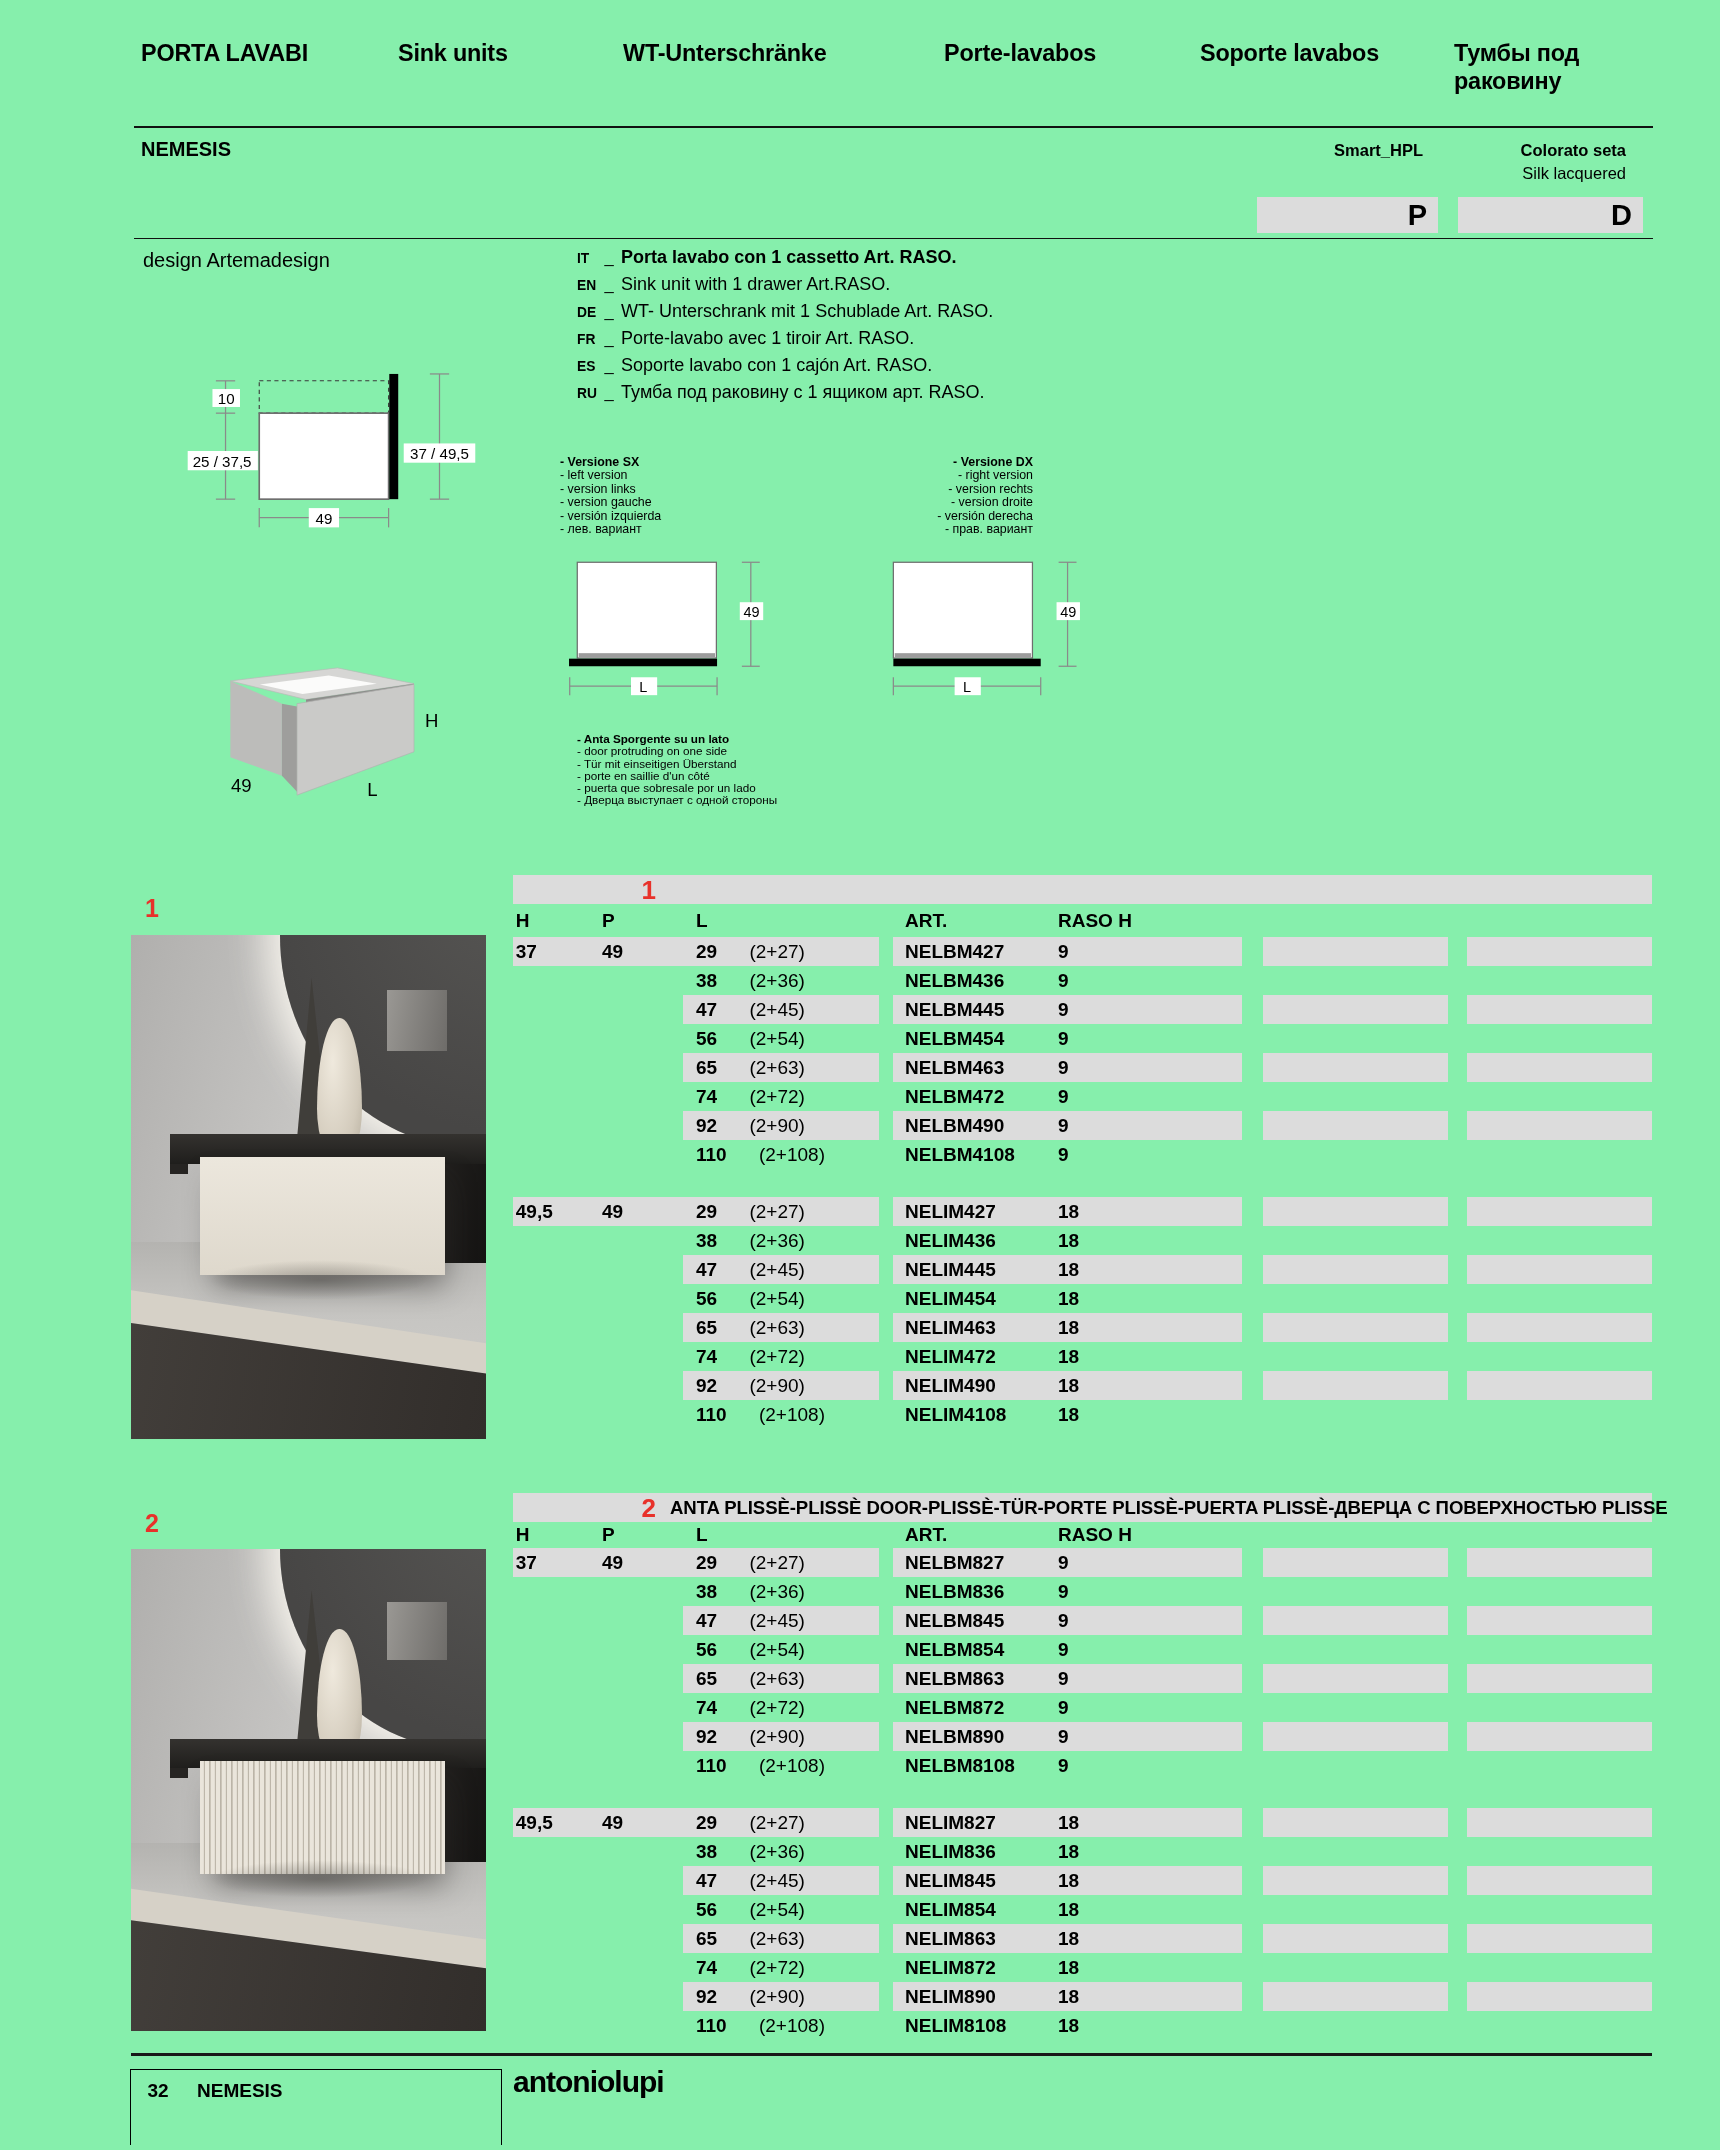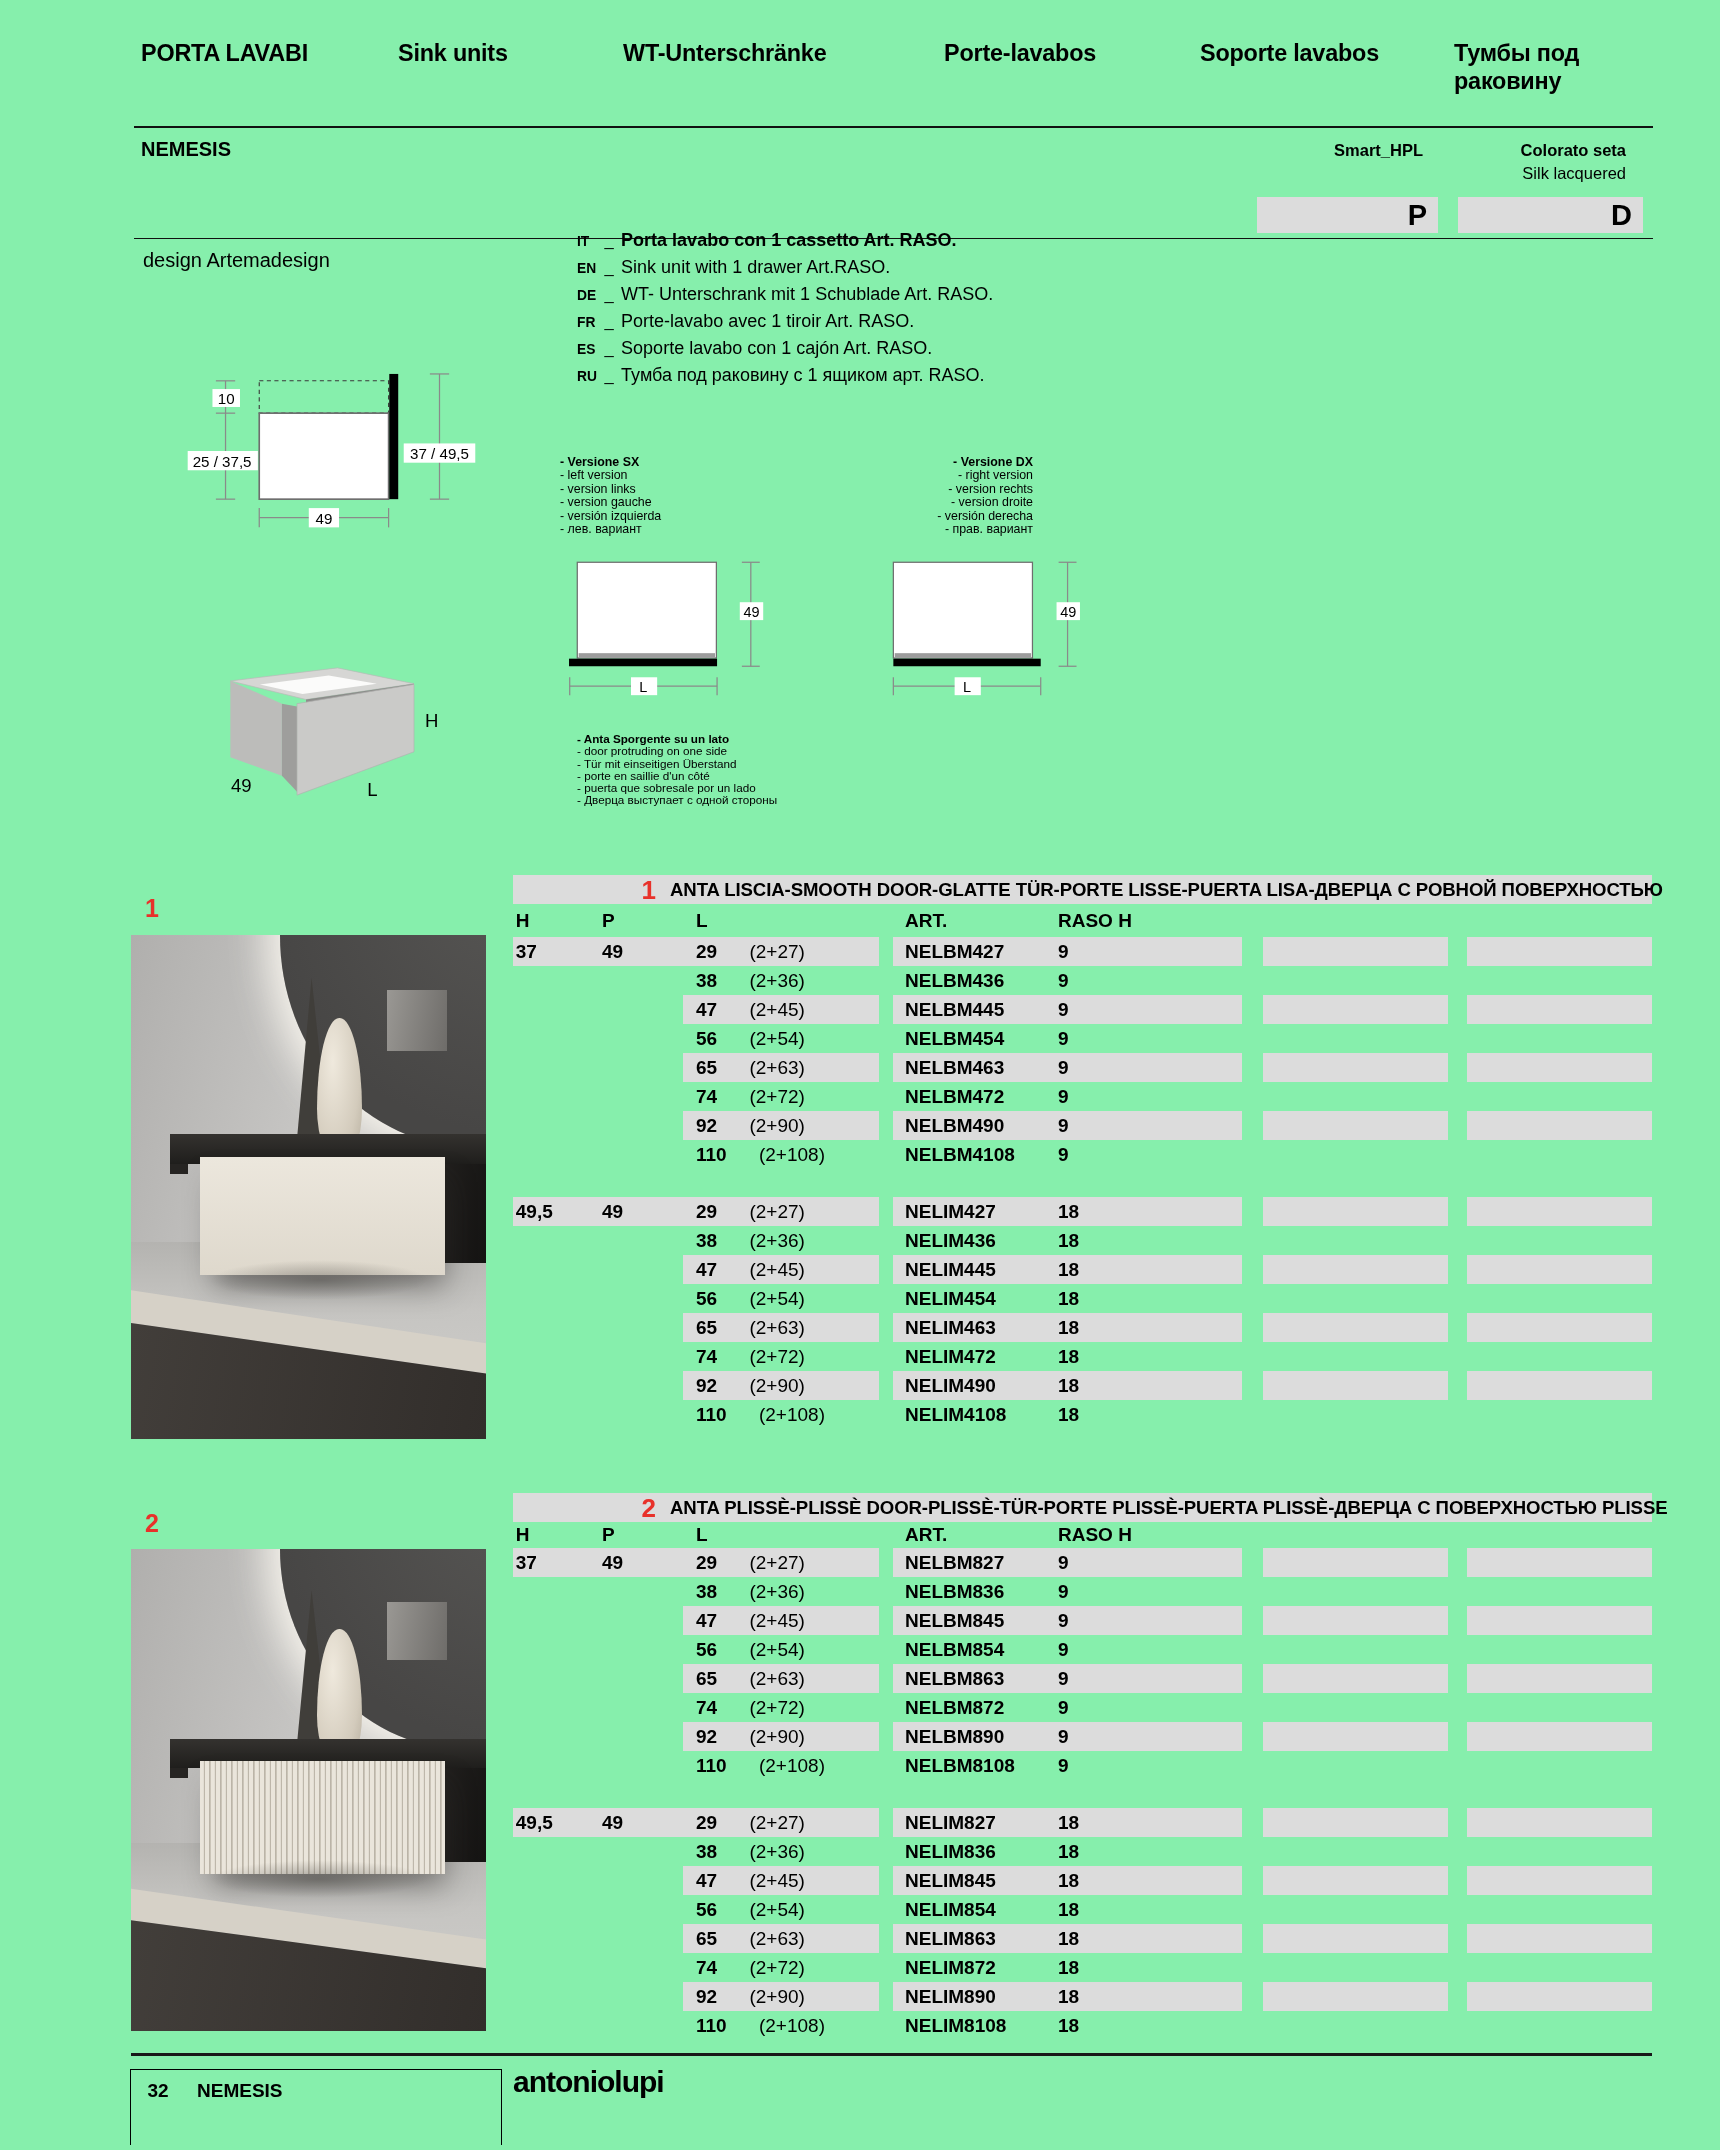--- a/index.html
+++ b/index.html
@@ -16,21 +16,21 @@
   .series-name{position:absolute;left:141px;top:138px;font-size:20px;font-weight:700;}
   .lbl-material{position:absolute;right:298px;top:141px;font-size:16.5px;font-weight:700;text-align:right;}
   .lbl-finish{position:absolute;right:95px;top:141px;font-size:16.5px;font-weight:700;text-align:right;}
   .lbl-finish-en{position:absolute;right:95px;top:164px;font-size:16.5px;font-weight:400;text-align:left;}
   .badge{position:absolute;top:197px;height:36px;background:#dcdcdc;font-size:29px;font-weight:700;
          display:flex;align-items:center;justify-content:flex-end;padding-right:11px;box-sizing:border-box;}
   .badge-p{left:1257px;width:181px;}
   .badge-d{left:1458px;width:185px;}
   .designer{position:absolute;left:143px;top:249px;font-size:20px;}
   
-  .desc-block{position:absolute;left:577px;top:230px;width:620px;}
+  .desc-block{position:absolute;left:577px;top:247px;width:620px;}
   .desc-row{height:27px;display:flex;align-items:baseline;}
   .desc-row .lang{width:27.6px;font-size:13.8px;font-weight:700;flex:none;}
   .desc-row .us{width:16.5px;font-size:16.5px;flex:none;}
   .desc-row .txt{font-size:18px;white-space:nowrap;}
   
   .v-block{position:absolute;top:456px;font-size:12.4px;line-height:13.4px;}
   .v-sx{left:560px;text-align:left;}
   .v-dx{right:688px;text-align:right;}
   .v-line.b{font-weight:700;}
   .note-block{position:absolute;left:577px;top:733px;font-size:11.7px;line-height:12.3px;}
@@ -276,21 +276,20 @@
     <div class="ph-carcass"></div>
     <div class="ph-drawer"></div>
     <div class="ph-fshadow"></div>
     <div class="ph-carpet"></div>
     <div class="ph-rug"></div>
   </div>
 
   <div class="cat-table t1">
     <div class="t-title">
       <span class="t-num">1</span>
-      <span class="t-title-text">ANTA LISCIA-SMOOTH DOOR-GLATTE TÜR-PORTE LISSE-PUERTA LISA-ДВЕРЦА С РОВНОЙ ПОВЕРХНОСТЬЮ</span>
     </div>
     <div class="t-head">
         <span class="hc c-h">H</span>
         <span class="hc c-p">P</span>
         <span class="hc c-l">L</span>
         <span class="hc c-art">ART.</span>
         <span class="hc c-raso">RASO H</span>
       </div>
     <div class="t-body">
         <div class="t-row">

